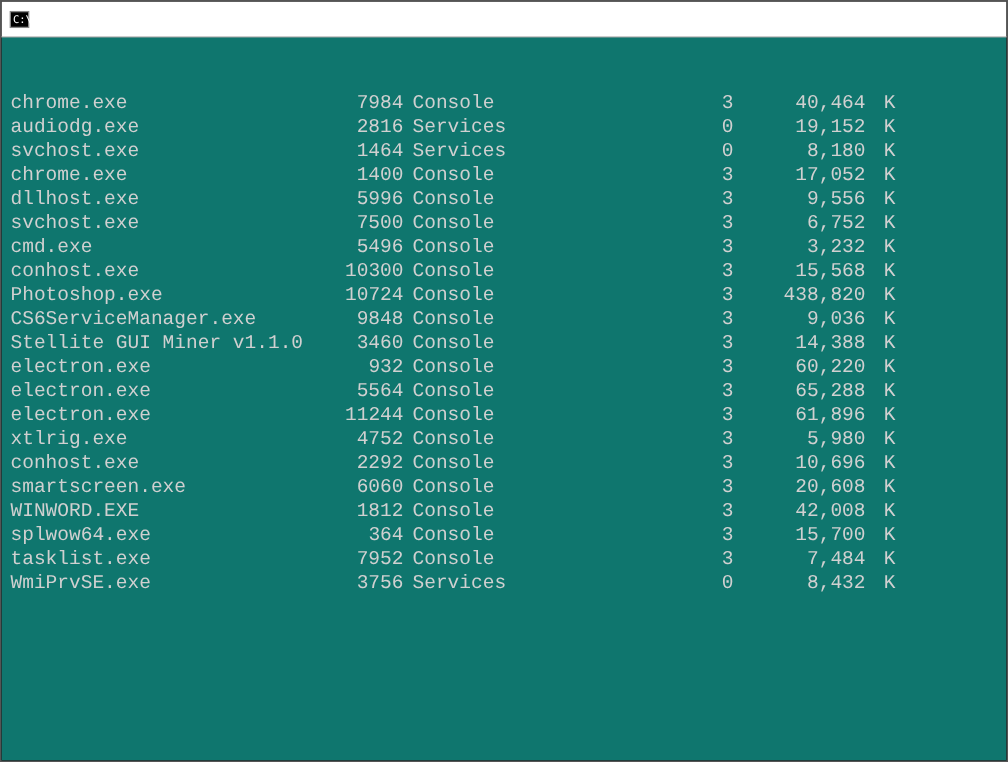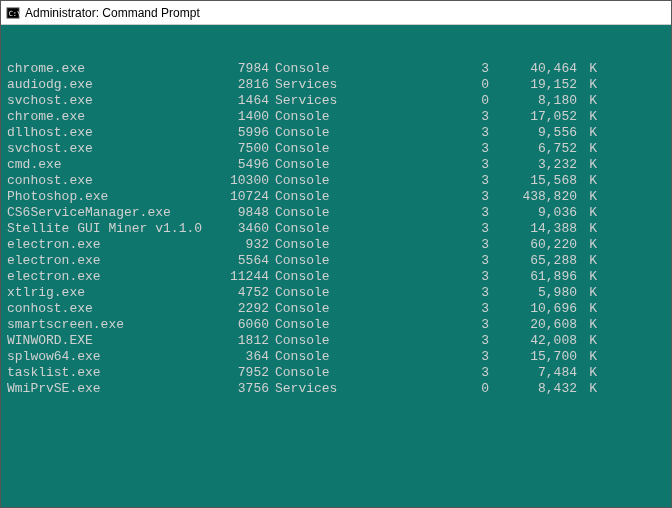--- a/index.html
+++ b/index.html
@@ -55,21 +55,20 @@
 </head>
 <body>
 
 <div class="title-bar">
   <span class="title-icon">
     <svg viewBox="0 0 16 16">
       <rect x="1" y="2" width="14" height="12" fill="#000" stroke="#888" stroke-width="1"></rect>
       <text x="3" y="11" font-size="8" fill="#fff" font-family="monospace">C:\</text>
     </svg>
   </span>
-  <span class="title-text">Administrator: Command Prompt</span>
 </div>
 
 <div class="terminal">
   <div id="process-rows"><div class="row"><span class="col-name">chrome.exe</span><span class="col-pid">7984</span><span class="col-sess">Console</span><span class="col-snum">3</span><span class="col-mem">40,464</span><span class="col-unit">K</span></div><div class="row"><span class="col-name">audiodg.exe</span><span class="col-pid">2816</span><span class="col-sess">Services</span><span class="col-snum">0</span><span class="col-mem">19,152</span><span class="col-unit">K</span></div><div class="row"><span class="col-name">svchost.exe</span><span class="col-pid">1464</span><span class="col-sess">Services</span><span class="col-snum">0</span><span class="col-mem">8,180</span><span class="col-unit">K</span></div><div class="row"><span class="col-name">chrome.exe</span><span class="col-pid">1400</span><span class="col-sess">Console</span><span class="col-snum">3</span><span class="col-mem">17,052</span><span class="col-unit">K</span></div><div class="row"><span class="col-name">dllhost.exe</span><span class="col-pid">5996</span><span class="col-sess">Console</span><span class="col-snum">3</span><span class="col-mem">9,556</span><span class="col-unit">K</span></div><div class="row"><span class="col-name">svchost.exe</span><span class="col-pid">7500</span><span class="col-sess">Console</span><span class="col-snum">3</span><span class="col-mem">6,752</span><span class="col-unit">K</span></div><div class="row"><span class="col-name">cmd.exe</span><span class="col-pid">5496</span><span class="col-sess">Console</span><span class="col-snum">3</span><span class="col-mem">3,232</span><span class="col-unit">K</span></div><div class="row"><span class="col-name">conhost.exe</span><span class="col-pid">10300</span><span class="col-sess">Console</span><span class="col-snum">3</span><span class="col-mem">15,568</span><span class="col-unit">K</span></div><div class="row"><span class="col-name">Photoshop.exe</span><span class="col-pid">10724</span><span class="col-sess">Console</span><span class="col-snum">3</span><span class="col-mem">438,820</span><span class="col-unit">K</span></div><div class="row"><span class="col-name">CS6ServiceManager.exe</span><span class="col-pid">9848</span><span class="col-sess">Console</span><span class="col-snum">3</span><span class="col-mem">9,036</span><span class="col-unit">K</span></div><div class="row"><span class="col-name">Stellite GUI Miner v1.1.0</span><span class="col-pid">3460</span><span class="col-sess">Console</span><span class="col-snum">3</span><span class="col-mem">14,388</span><span class="col-unit">K</span></div><div class="row"><span class="col-name">electron.exe</span><span class="col-pid">932</span><span class="col-sess">Console</span><span class="col-snum">3</span><span class="col-mem">60,220</span><span class="col-unit">K</span></div><div class="row"><span class="col-name">electron.exe</span><span class="col-pid">5564</span><span class="col-sess">Console</span><span class="col-snum">3</span><span class="col-mem">65,288</span><span class="col-unit">K</span></div><div class="row"><span class="col-name">electron.exe</span><span class="col-pid">11244</span><span class="col-sess">Console</span><span class="col-snum">3</span><span class="col-mem">61,896</span><span class="col-unit">K</span></div><div class="row"><span class="col-name">xtlrig.exe</span><span class="col-pid">4752</span><span class="col-sess">Console</span><span class="col-snum">3</span><span class="col-mem">5,980</span><span class="col-unit">K</span></div><div class="row"><span class="col-name">conhost.exe</span><span class="col-pid">2292</span><span class="col-sess">Console</span><span class="col-snum">3</span><span class="col-mem">10,696</span><span class="col-unit">K</span></div><div class="row"><span class="col-name">smartscreen.exe</span><span class="col-pid">6060</span><span class="col-sess">Console</span><span class="col-snum">3</span><span class="col-mem">20,608</span><span class="col-unit">K</span></div><div class="row"><span class="col-name">WINWORD.EXE</span><span class="col-pid">1812</span><span class="col-sess">Console</span><span class="col-snum">3</span><span class="col-mem">42,008</span><span class="col-unit">K</span></div><div class="row"><span class="col-name">splwow64.exe</span><span class="col-pid">364</span><span class="col-sess">Console</span><span class="col-snum">3</span><span class="col-mem">15,700</span><span class="col-unit">K</span></div><div class="row"><span class="col-name">tasklist.exe</span><span class="col-pid">7952</span><span class="col-sess">Console</span><span class="col-snum">3</span><span class="col-mem">7,484</span><span class="col-unit">K</span></div><div class="row"><span class="col-name">WmiPrvSE.exe</span><span class="col-pid">3756</span><span class="col-sess">Services</span><span class="col-snum">0</span><span class="col-mem">8,432</span><span class="col-unit">K</span></div></div>
   <div class="row">&nbsp;</div>
   
   
   
 </div>
 

